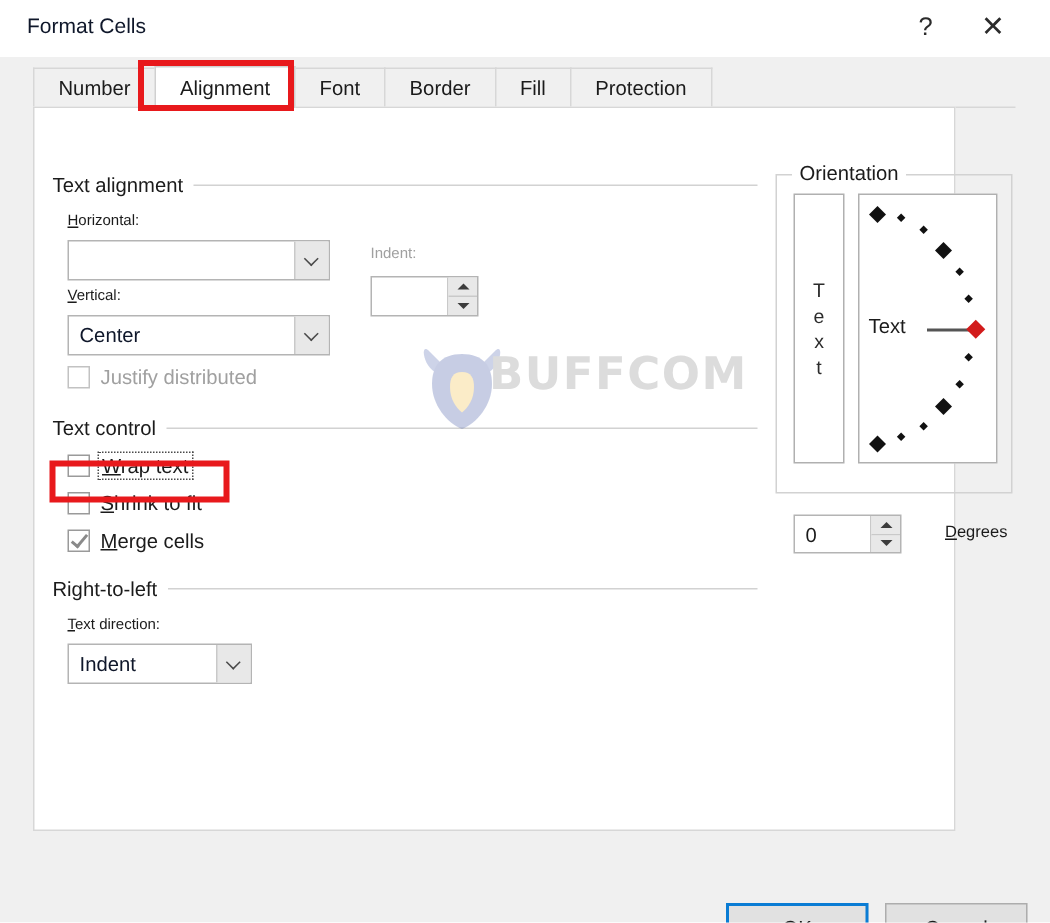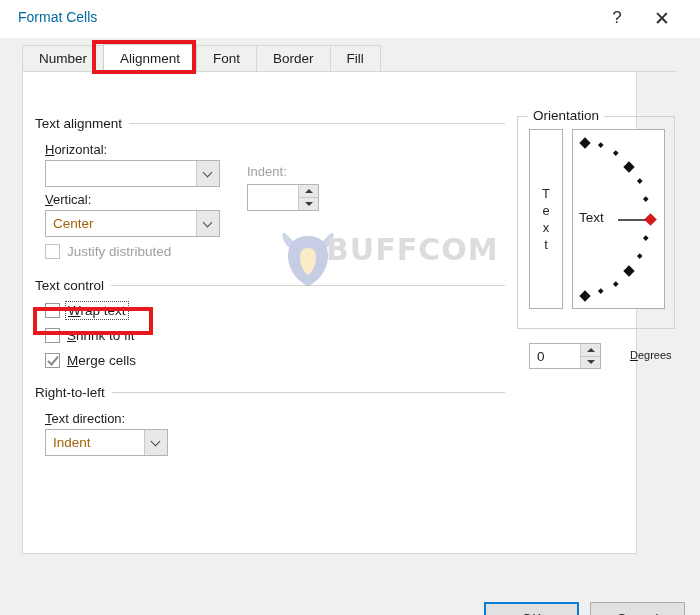--- a/index.html
+++ b/index.html
@@ -21,21 +21,21 @@
   .titlebar {
     position: absolute;
     left: 0; top: 0;
     width: 700px; height: 38px;
     background: #ffffff;
   }
   .title-text {
     position: absolute;
     left: 18px; top: 9px;
     font-size: 14px;
-    color: #0369a1;
+    color: #0f172a;
   }
   .title-btn {
     position: absolute;
     top: 3px;
     width: 34px; height: 30px;
     display: flex;
     align-items: center;
     justify-content: center;
     color: #2b2b2b;
   }
@@ -119,21 +119,21 @@
     padding-right: 7px;
   }
   .group-head .gh-rule {
     height: 1px;
     background: #d2d2d2;
     flex: 1;
   }
 
   .fld-label {
     position: absolute;
-    font-size: 13px;
+    font-size: 10px;
     color: #1b1b1b;
     white-space: nowrap;
   }
   .fld-label.disabled { color: #a0a0a0; }
   .fld-label u { text-decoration: underline; }
 
   
   .combo {
     position: absolute;
     background: #ffffff;
@@ -141,21 +141,21 @@
     box-sizing: border-box;
     display: flex;
     align-items: stretch;
   }
   .combo .cb-value {
     flex: 1;
     display: flex;
     align-items: center;
     padding-left: 7px;
     font-size: 13.5px;
-    color: #a16207;
+    color: #0f172a;
     overflow: hidden;
     white-space: nowrap;
   }
   .combo .cb-arrow {
     width: 22px;
     background: #e8e8e8;
     border-left: 1px solid #c9c9c9;
     display: flex;
     align-items: center;
     justify-content: center;
@@ -381,20 +381,21 @@
 </div>
 
 <div class="dialog-body">
 
   <div class="tabstrip">
     <div class="tab">Number</div>
     <div class="tab active">Alignment</div>
     <div class="tab">Font</div>
     <div class="tab">Border</div>
     <div class="tab">Fill</div>
+    <div class="tab">Protection</div>
     <div class="tab-rest"></div>
   </div>
 
   <div class="tabpage">
 
     <div class="group-head" style="left:12px; top:44px; width:470px;">
       <span class="gh-label">Text alignment</span>
       <span class="gh-rule"></span>
     </div>
 

